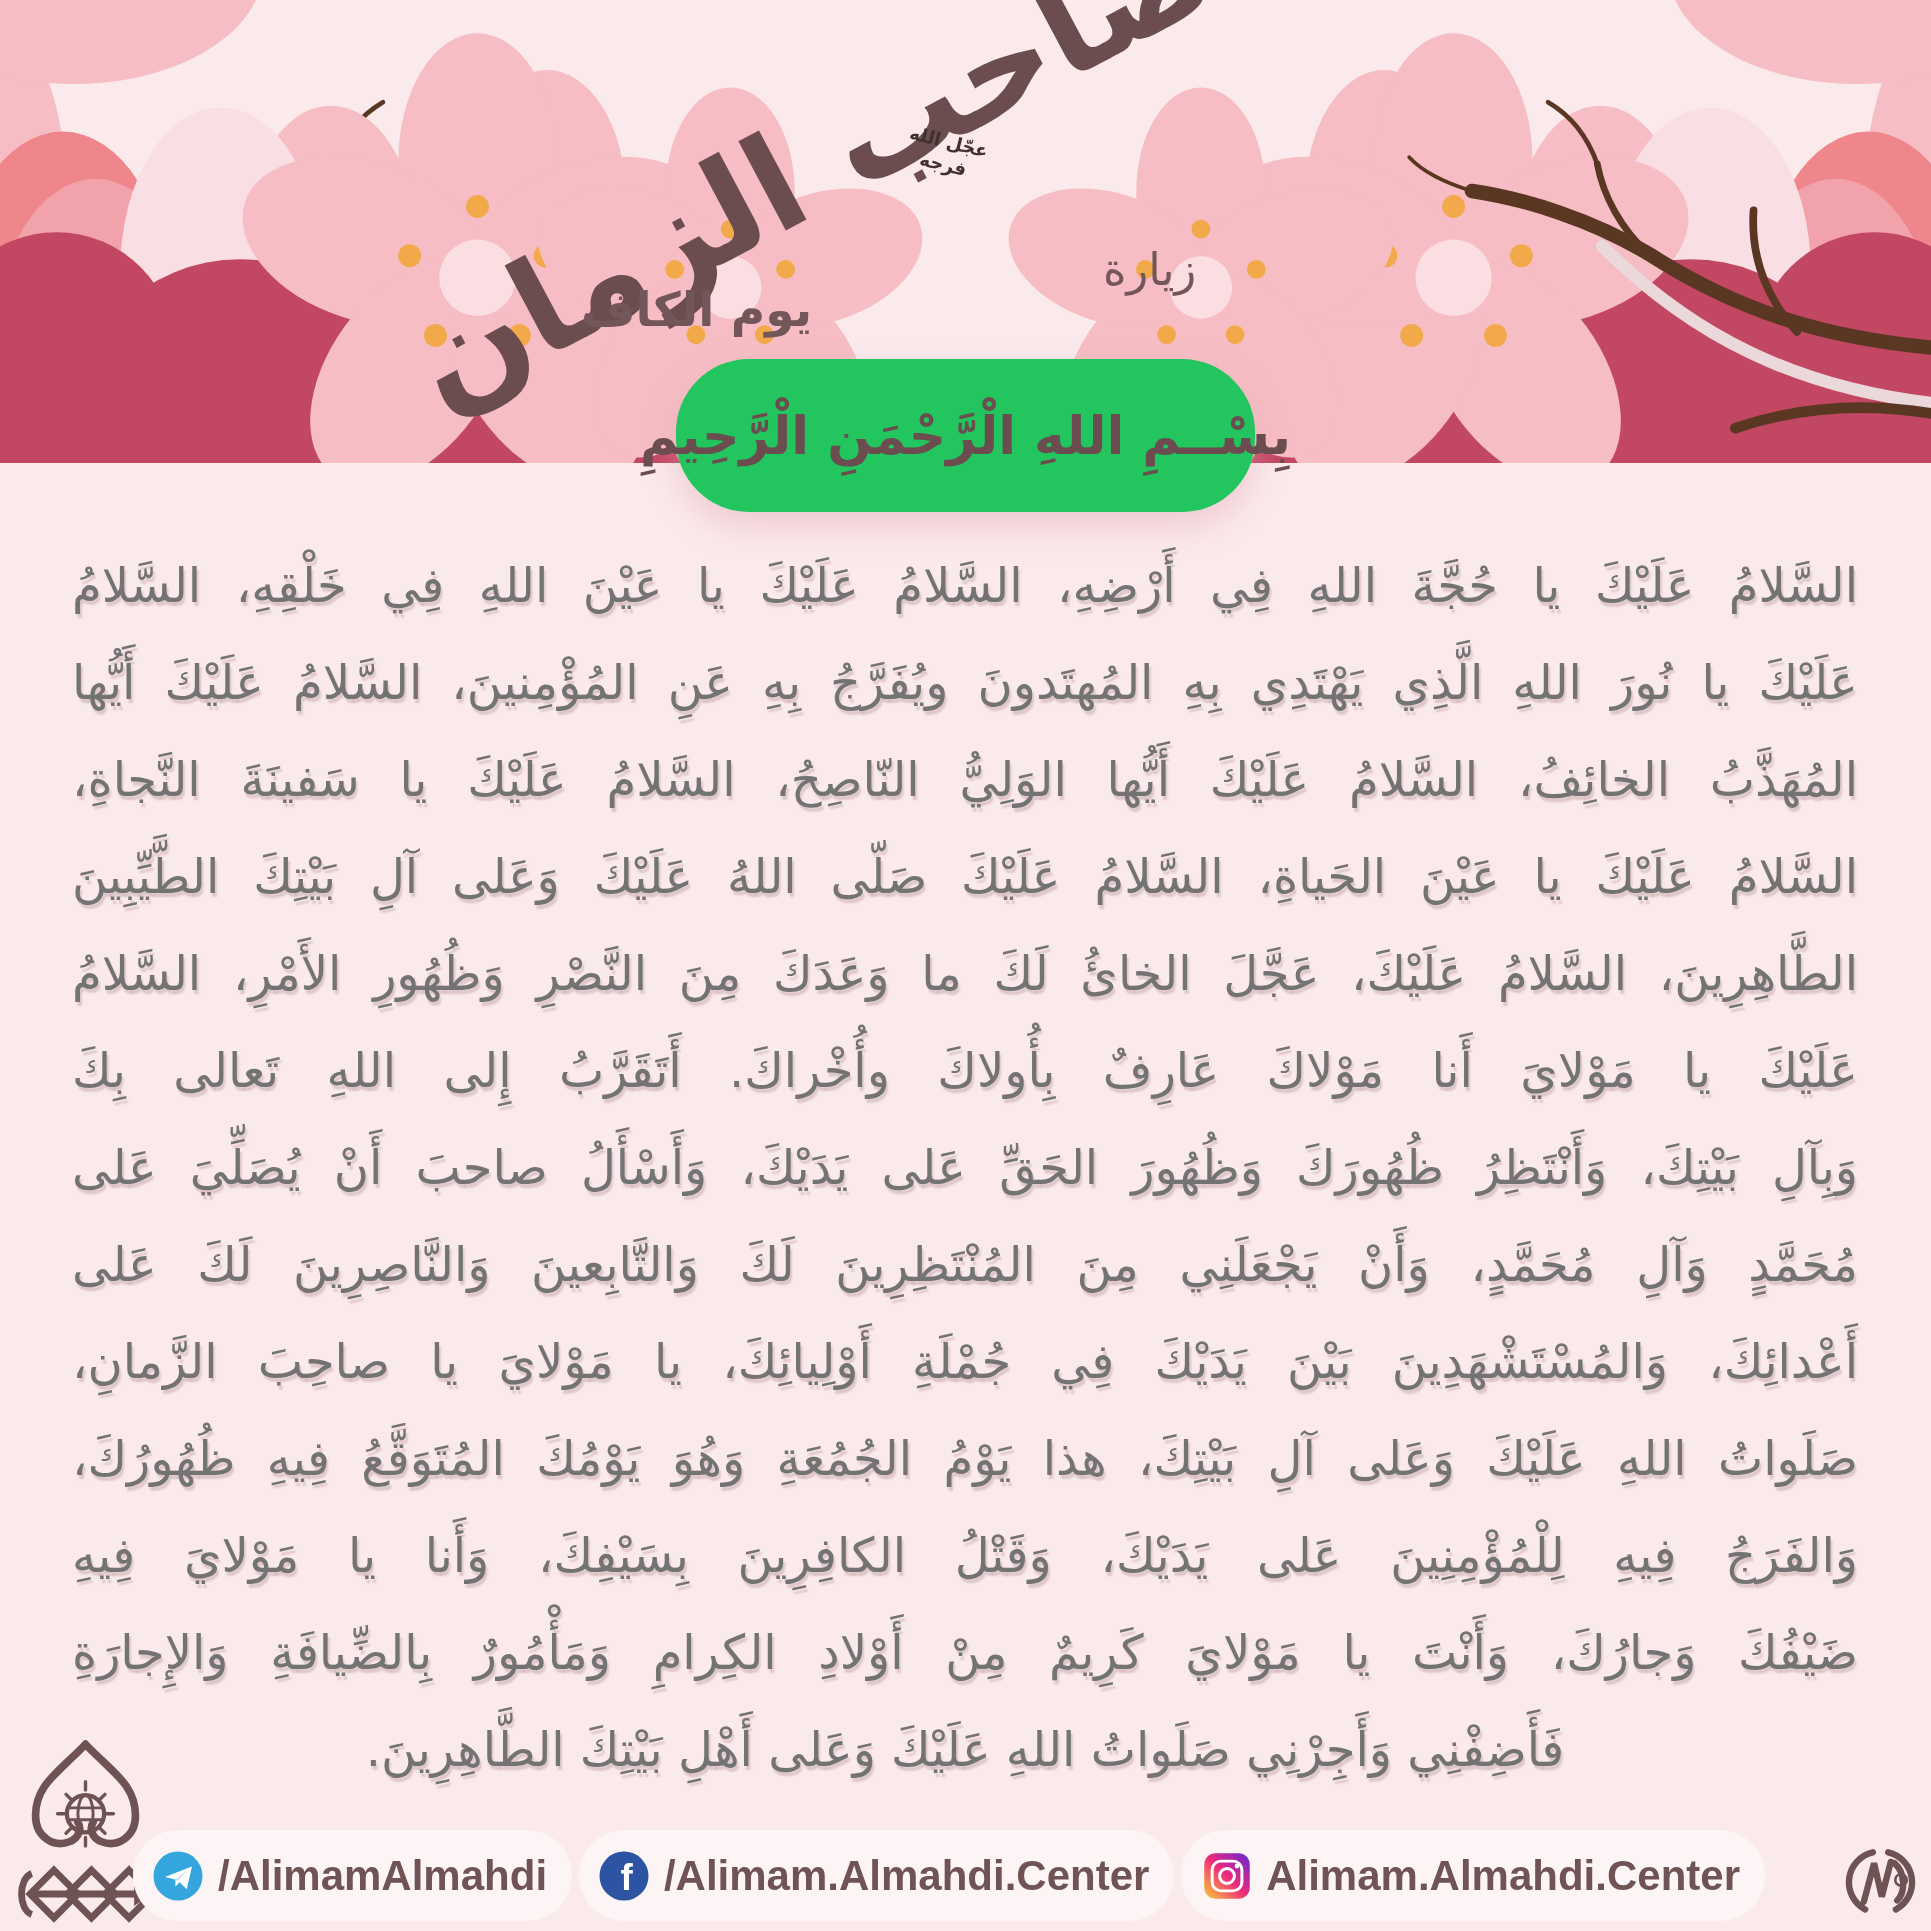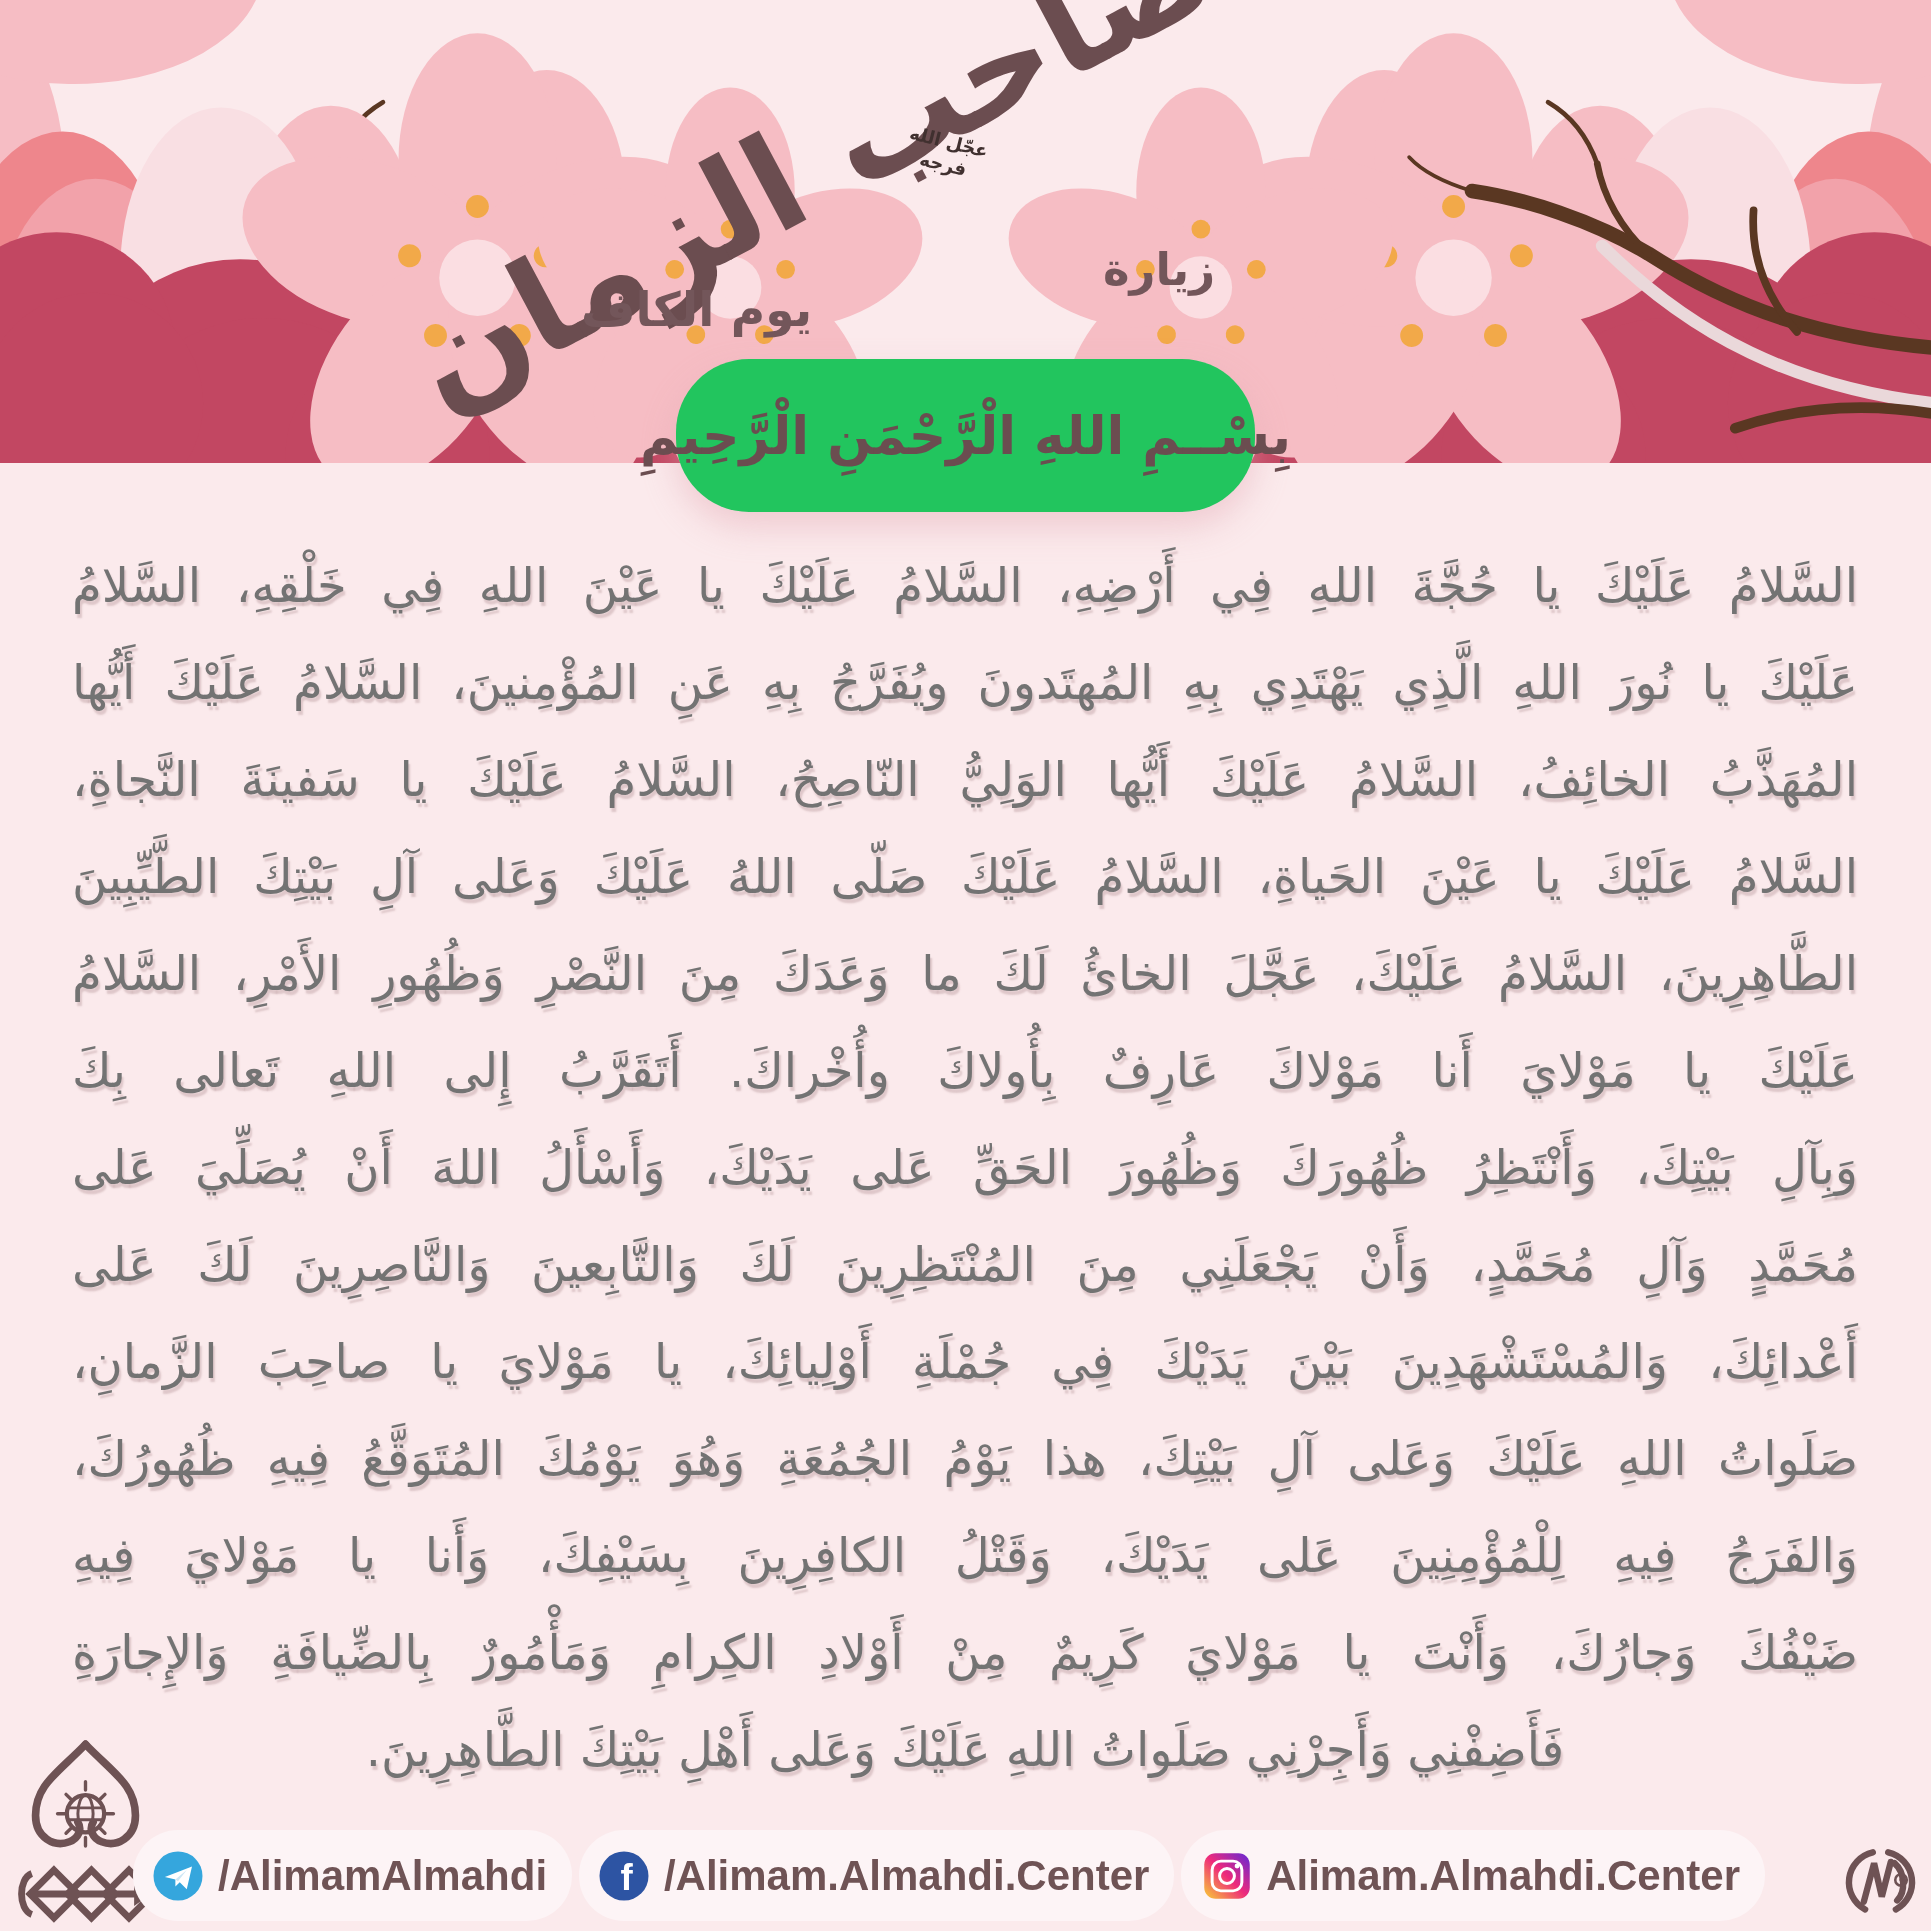--- a/index.html
+++ b/index.html
@@ -9,21 +9,21 @@
   
   .blossoms{position:absolute;left:0;top:0;width:1931px;height:463px;z-index:1;}
 
   
   .header{position:absolute;left:0;top:0;width:1931px;height:541px;z-index:2;}
   .title-callig{position:absolute;left:536px;top:4.8px;width:550px;height:319px;
     display:flex;align-items:center;justify-content:center;transform:rotate(-28deg);
     font-size:133px;font-weight:bold;color:#6b4d50;white-space:nowrap;direction:rtl;}
   .seal{position:absolute;left:893px;top:130px;width:106px;text-align:center;
     transform:rotate(14deg);font-size:18.3px;font-weight:bold;color:#40302f;line-height:23px;direction:rtl;}
-  .lbl-ziyarah{position:absolute;left:1103px;top:243px;font-size:45px;font-weight:bold;color:#73565a;direction:rtl;}
+  .lbl-ziyarah{position:absolute;left:1103px;top:243px;font-size:45px;font-weight:normal;color:#73565a;direction:rtl;}
   .lbl-friday{position:absolute;left:581px;top:282px;font-size:47px;font-weight:bold;color:#73565a;direction:rtl;}
 
   .basmala{position:absolute;left:676px;top:359px;width:579px;height:153px;z-index:2;
     background:#22c55e;border-radius:73px;display:flex;align-items:center;justify-content:center;
     box-shadow:0 15.4px 33px rgba(227,166,177,.45);}
   .basmala span{font-size:52px;font-weight:bold;color:#6b4d50;white-space:nowrap;direction:rtl;}
 
   
   .prayer{position:absolute;left:72px;top:537px;width:1786px;z-index:2;direction:rtl;}
   .line{height:97px;line-height:97px;font-size:48px;font-weight:normal;color:#737373;
@@ -148,21 +148,21 @@
     <span>بِسْــمِ اللهِ الْرَّحْمَنِ الْرَّحِيمِ</span>
   </div>
 
   <div class="prayer" dir="rtl">
     <div class="line">السَّلامُ عَلَيْكَ يا حُجَّةَ اللهِ فِي أَرْضِهِ، السَّلامُ عَلَيْكَ يا عَيْنَ اللهِ فِي خَلْقِهِ، السَّلامُ</div>
     <div class="line">عَلَيْكَ يا نُورَ اللهِ الَّذِي يَهْتَدِي بِهِ المُهتَدونَ ويُفَرَّجُ بِهِ عَنِ المُؤْمِنينَ، السَّلامُ عَلَيْكَ أَيُّها</div>
     <div class="line">المُهَذَّبُ الخائِفُ، السَّلامُ عَلَيْكَ أَيُّها الوَلِيُّ النّاصِحُ، السَّلامُ عَلَيْكَ يا سَفينَةَ النَّجاةِ،</div>
     <div class="line">السَّلامُ عَلَيْكَ يا عَيْنَ الحَياةِ، السَّلامُ عَلَيْكَ صَلّى اللهُ عَلَيْكَ وَعَلى آلِ بَيْتِكَ الطَّيِّبِينَ</div>
     <div class="line">الطَّاهِرِينَ، السَّلامُ عَلَيْكَ، عَجَّلَ الخائُ لَكَ ما وَعَدَكَ مِنَ النَّصْرِ وَظُهُورِ الأَمْرِ، السَّلامُ</div>
     <div class="line">عَلَيْكَ يا مَوْلايَ أَنا مَوْلاكَ عَارِفٌ بِأُولاكَ وأُخْراكَ. أَتَقَرَّبُ إِلى اللهِ تَعالى بِكَ</div>
-    <div class="line">وَبِآلِ بَيْتِكَ، وَأَنْتَظِرُ ظُهُورَكَ وَظُهُورَ الحَقِّ عَلى يَدَيْكَ، وَأَسْأَلُ اللهَ أَنْ يُصَلِّيَ عَلى</div>
+    <div class="line">وَبِآلِ بَيْتِكَ، وَأَنْتَظِرُ ظُهُورَكَ وَظُهُورَ الحَقِّ عَلى يَدَيْكَ، وَأَسْأَلُ صاحبَ أَنْ يُصَلِّيَ عَلى</div>
     <div class="line">مُحَمَّدٍ وَآلِ مُحَمَّدٍ، وَأَنْ يَجْعَلَنِي مِنَ المُنْتَظِرِينَ لَكَ وَالتَّابِعينَ وَالنَّاصِرِينَ لَكَ عَلى</div>
     <div class="line">أَعْدائِكَ، وَالمُسْتَشْهَدِينَ بَيْنَ يَدَيْكَ فِي جُمْلَةِ أَوْلِيائِكَ، يا مَوْلايَ يا صاحِبَ الزَّمانِ،</div>
     <div class="line">صَلَواتُ اللهِ عَلَيْكَ وَعَلى آلِ بَيْتِكَ، هذا يَوْمُ الجُمُعَةِ وَهُوَ يَوْمُكَ المُتَوَقَّعُ فِيهِ ظُهُورُكَ،</div>
     <div class="line">وَالفَرَجُ فِيهِ لِلْمُؤْمِنِينَ عَلى يَدَيْكَ، وَقَتْلُ الكافِرِينَ بِسَيْفِكَ، وَأَنا يا مَوْلايَ فِيهِ</div>
     <div class="line">ضَيْفُكَ وَجارُكَ، وَأَنْتَ يا مَوْلايَ كَرِيمٌ مِنْ أَوْلادِ الكِرامِ وَمَأْمُورٌ بِالضِّيافَةِ وَالإِجارَةِ</div>
     <div class="line center">فَأَضِفْنِي وَأَجِرْنِي صَلَواتُ اللهِ عَلَيْكَ وَعَلى أَهْلِ بَيْتِكَ الطَّاهِرِينَ.</div>
   </div>
 
   <div class="emblem">
     <svg width="127" height="124" viewBox="0 0 150 145">

